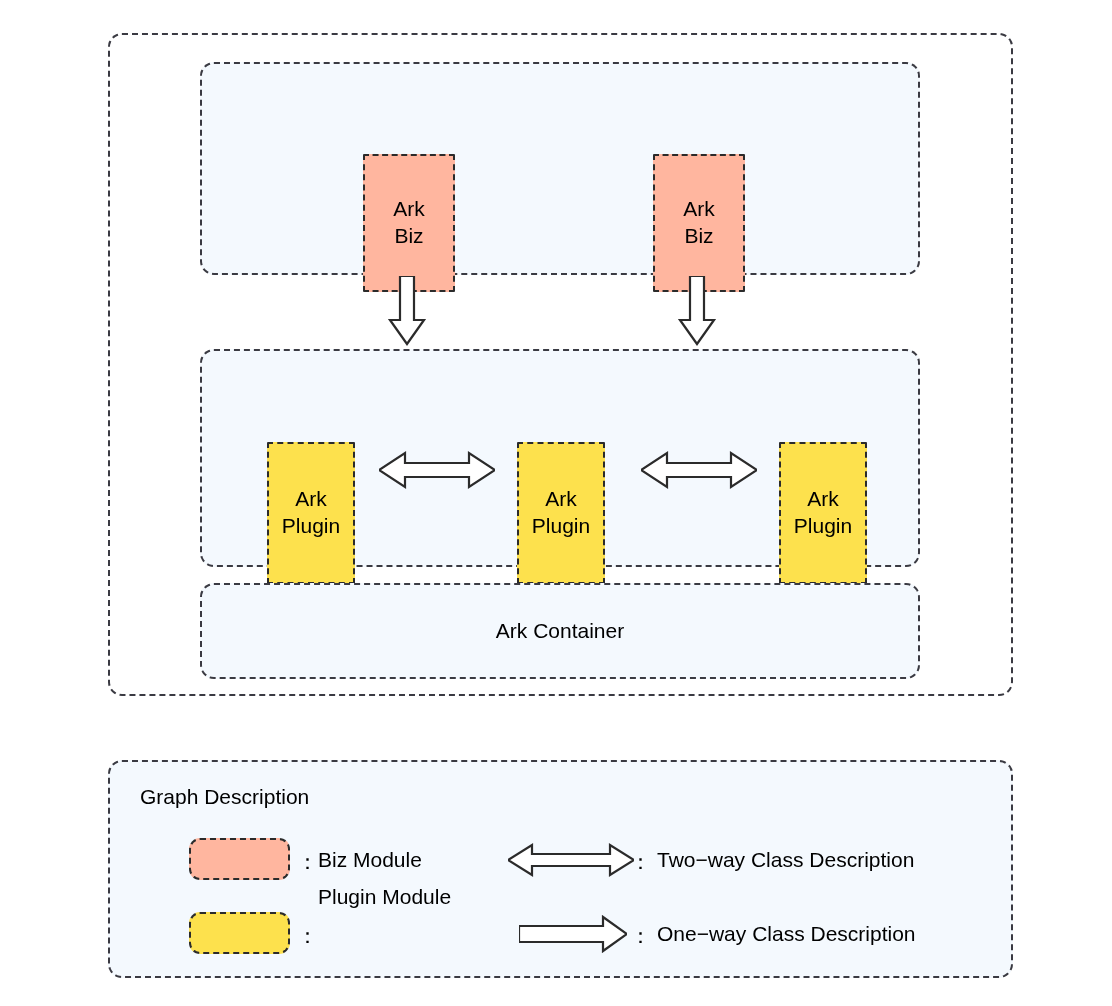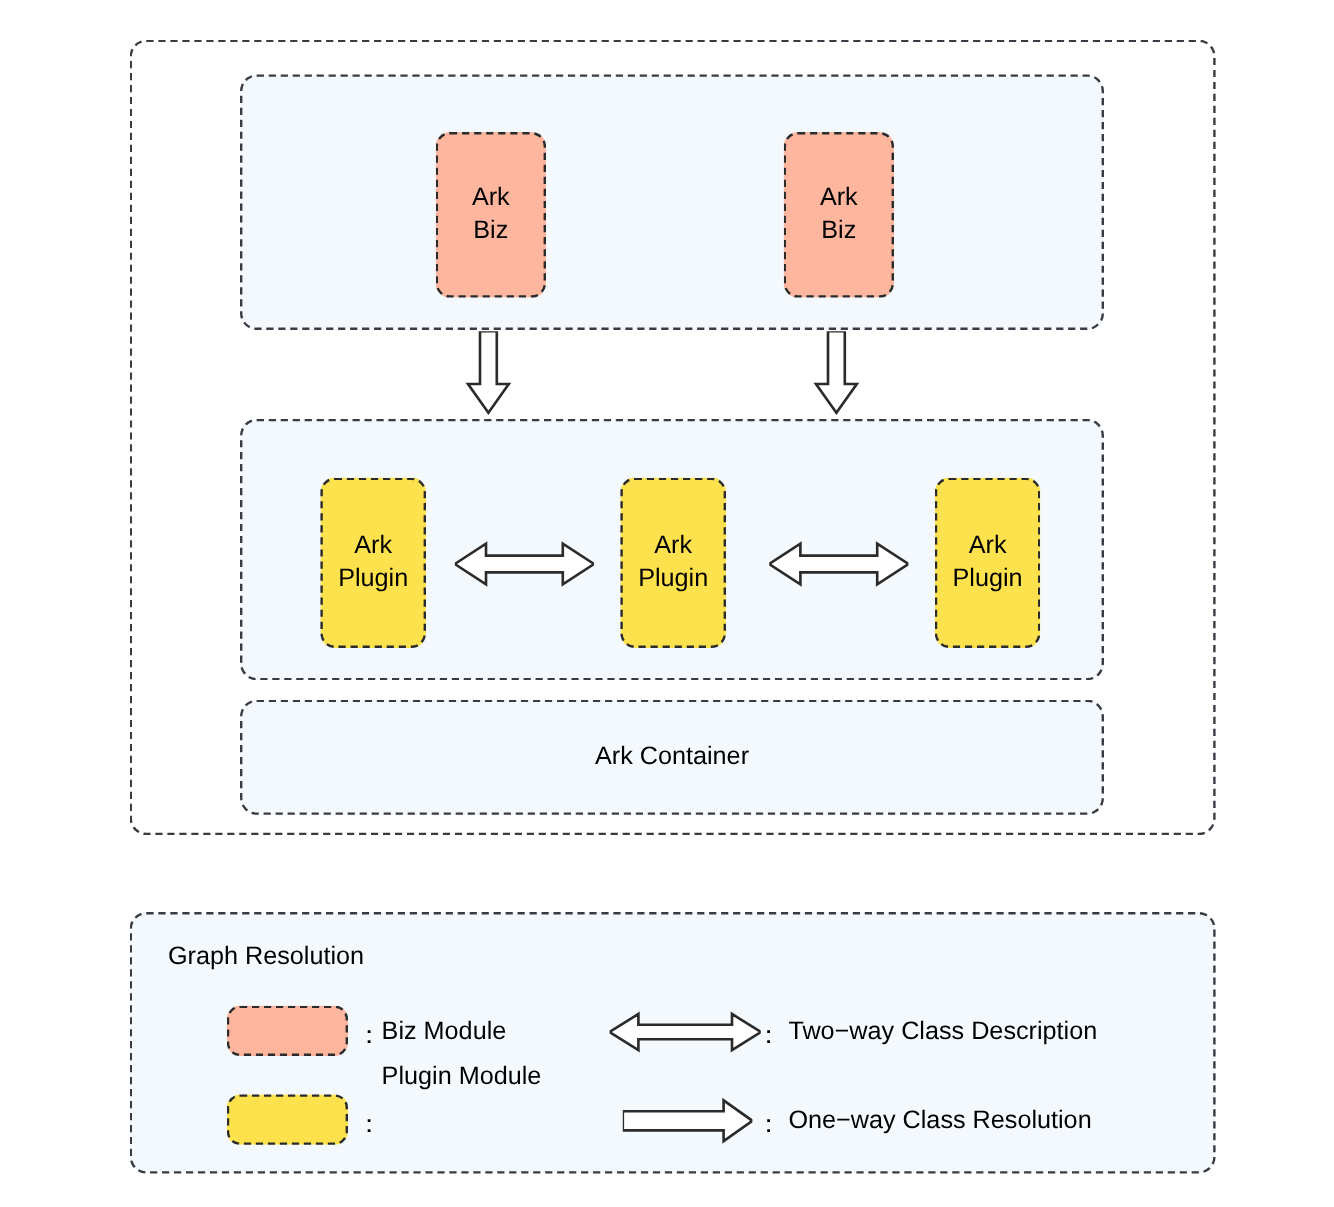--- a/index.html
+++ b/index.html
@@ -28,29 +28,30 @@
   }
   .plain {
     background: transparent;
   }
 
   
   .node {
     position: absolute;
     box-sizing: border-box;
     border: 2px dashed #2b2b2b;
-    border-radius: 12px;
+    border-radius: 1px;
     display: flex;
     flex-direction: column;
     align-items: center;
     justify-content: center;
     line-height: 1.28;
     font-size: 21px;
     color: #000;
     text-align: left;
+    margin-top: 44px;
   }
   .node .line { display: block; }
   .node-biz    { background: #ffb69f; }
   .node-plugin { background: #fde14d; }
 
   
   .label-center {
     position: absolute;
     display: flex;
     align-items: center;
@@ -148,21 +149,21 @@
     <polygon points="0,23 26,6 26,16 90,16 90,6 116,23 90,40 90,30 26,30 26,40" fill="#ffffff" stroke="#2b2b2b" stroke-width="2.2" stroke-linejoin="miter"></polygon>
   </svg>
 </div>
 
 <div class="dashed-box panel" style="left:200px; top:583px; width:720px; height:96px;"></div>
 
 <div class="label-center" style="left:200px; top:583px; width:720px; height:96px;">Ark Container</div>
 
 <div class="dashed-box panel" style="left:108px; top:760px; width:905px; height:218px;"></div>
 
-<div class="legend-title" style="left:140px; top:785px;">Graph Resolution</div>
+<div class="legend-title" style="left:140px; top:785px;">Graph Description</div>
 
 <div class="swatch swatch-biz" style="left:189px; top:838px; width:101px; height:42px;"></div>
 
 <div class="colon" style="left:297px; top:848px;">：</div>
 
 <div class="legend-text" style="left:318px; top:848px;">Biz Module</div>
 
 <div class="arrow" style="left:508px; top:840px;">
   <svg width="126" height="40" viewBox="0 0 126 40">
     <polygon points="0,20 24,5 24,14 102,14 102,5 126,20 102,35 102,26 24,26 24,35" fill="#ffffff" stroke="#2b2b2b" stroke-width="2.2" stroke-linejoin="miter"></polygon>
@@ -180,13 +181,13 @@
 <div class="legend-text" style="left:318px; top:885px;">Plugin Module</div>
 
 <div class="arrow" style="left:519px; top:914px;">
   <svg width="108" height="40" viewBox="0 0 108 40">
     <polygon points="0,12 84,12 84,3 108,20 84,37 84,28 0,28" fill="#ffffff" stroke="#2b2b2b" stroke-width="2.2" stroke-linejoin="miter"></polygon>
   </svg>
 </div>
 
 <div class="colon" style="left:630px; top:922px;">：</div>
 
-<div class="legend-text" style="left:657px; top:922px;">One−way Class Resolution</div>
+<div class="legend-text" style="left:657px; top:922px;">One−way Class Description</div>
 
 </body></html>

